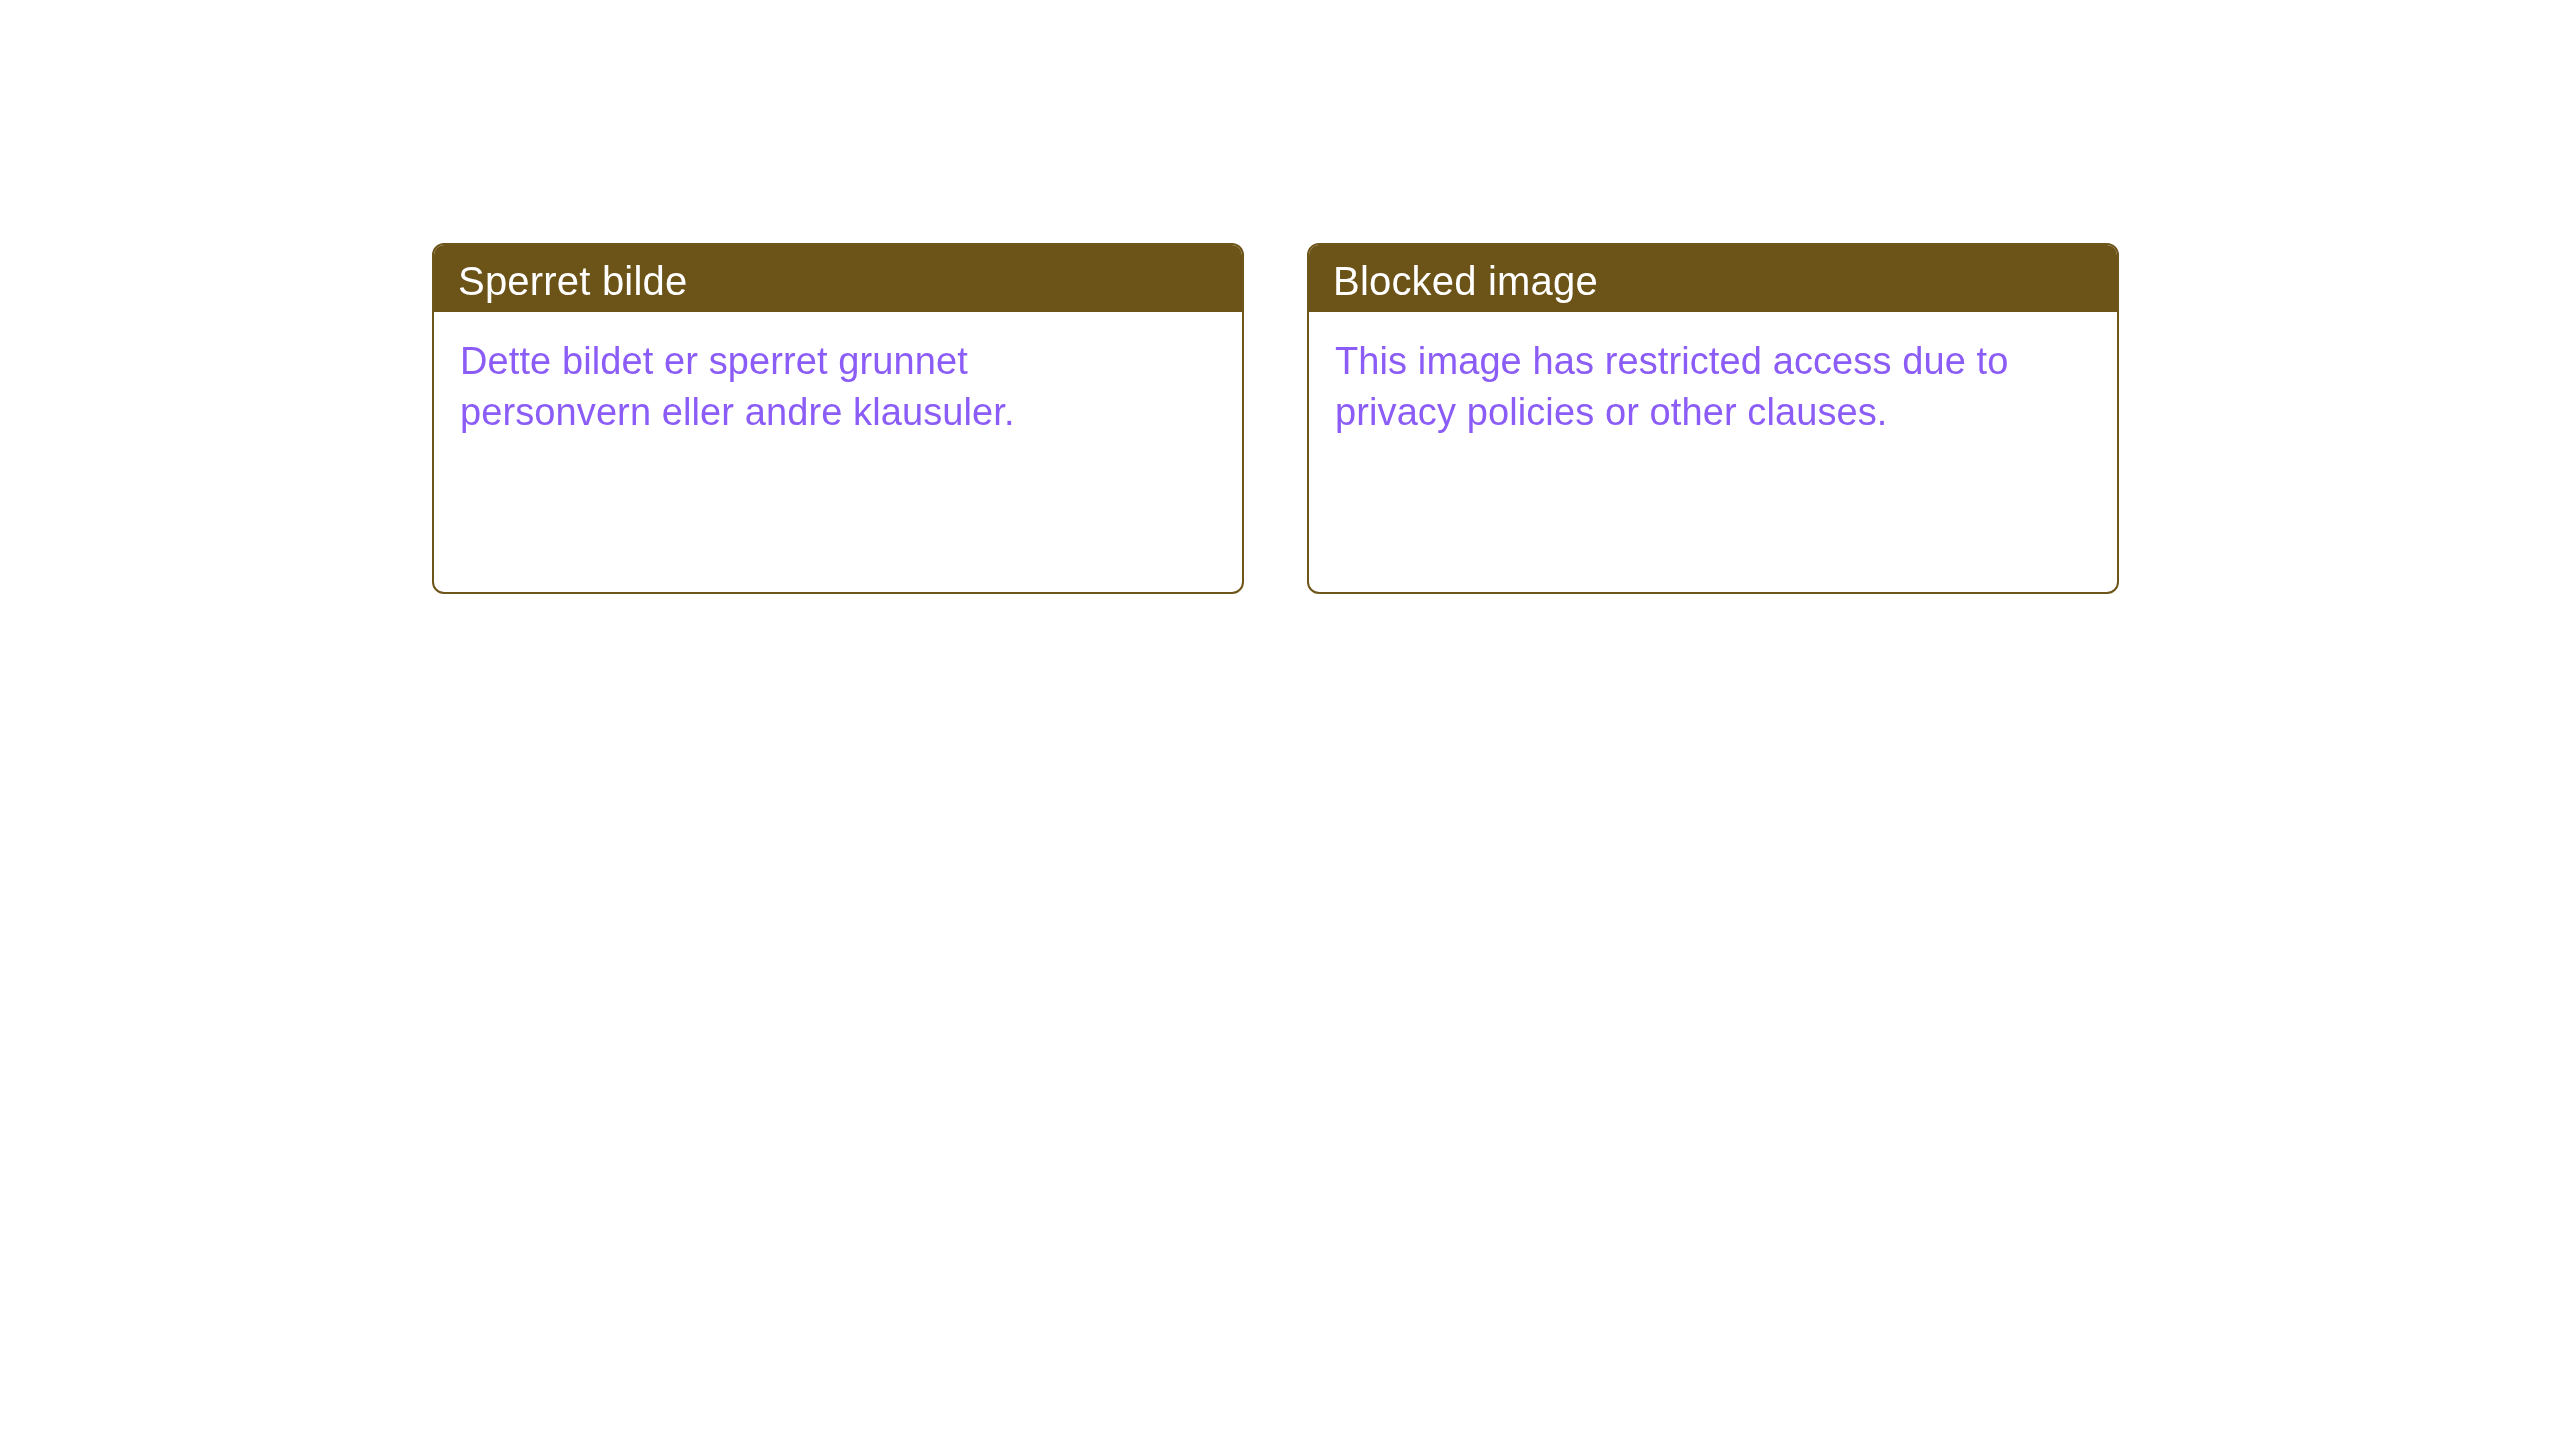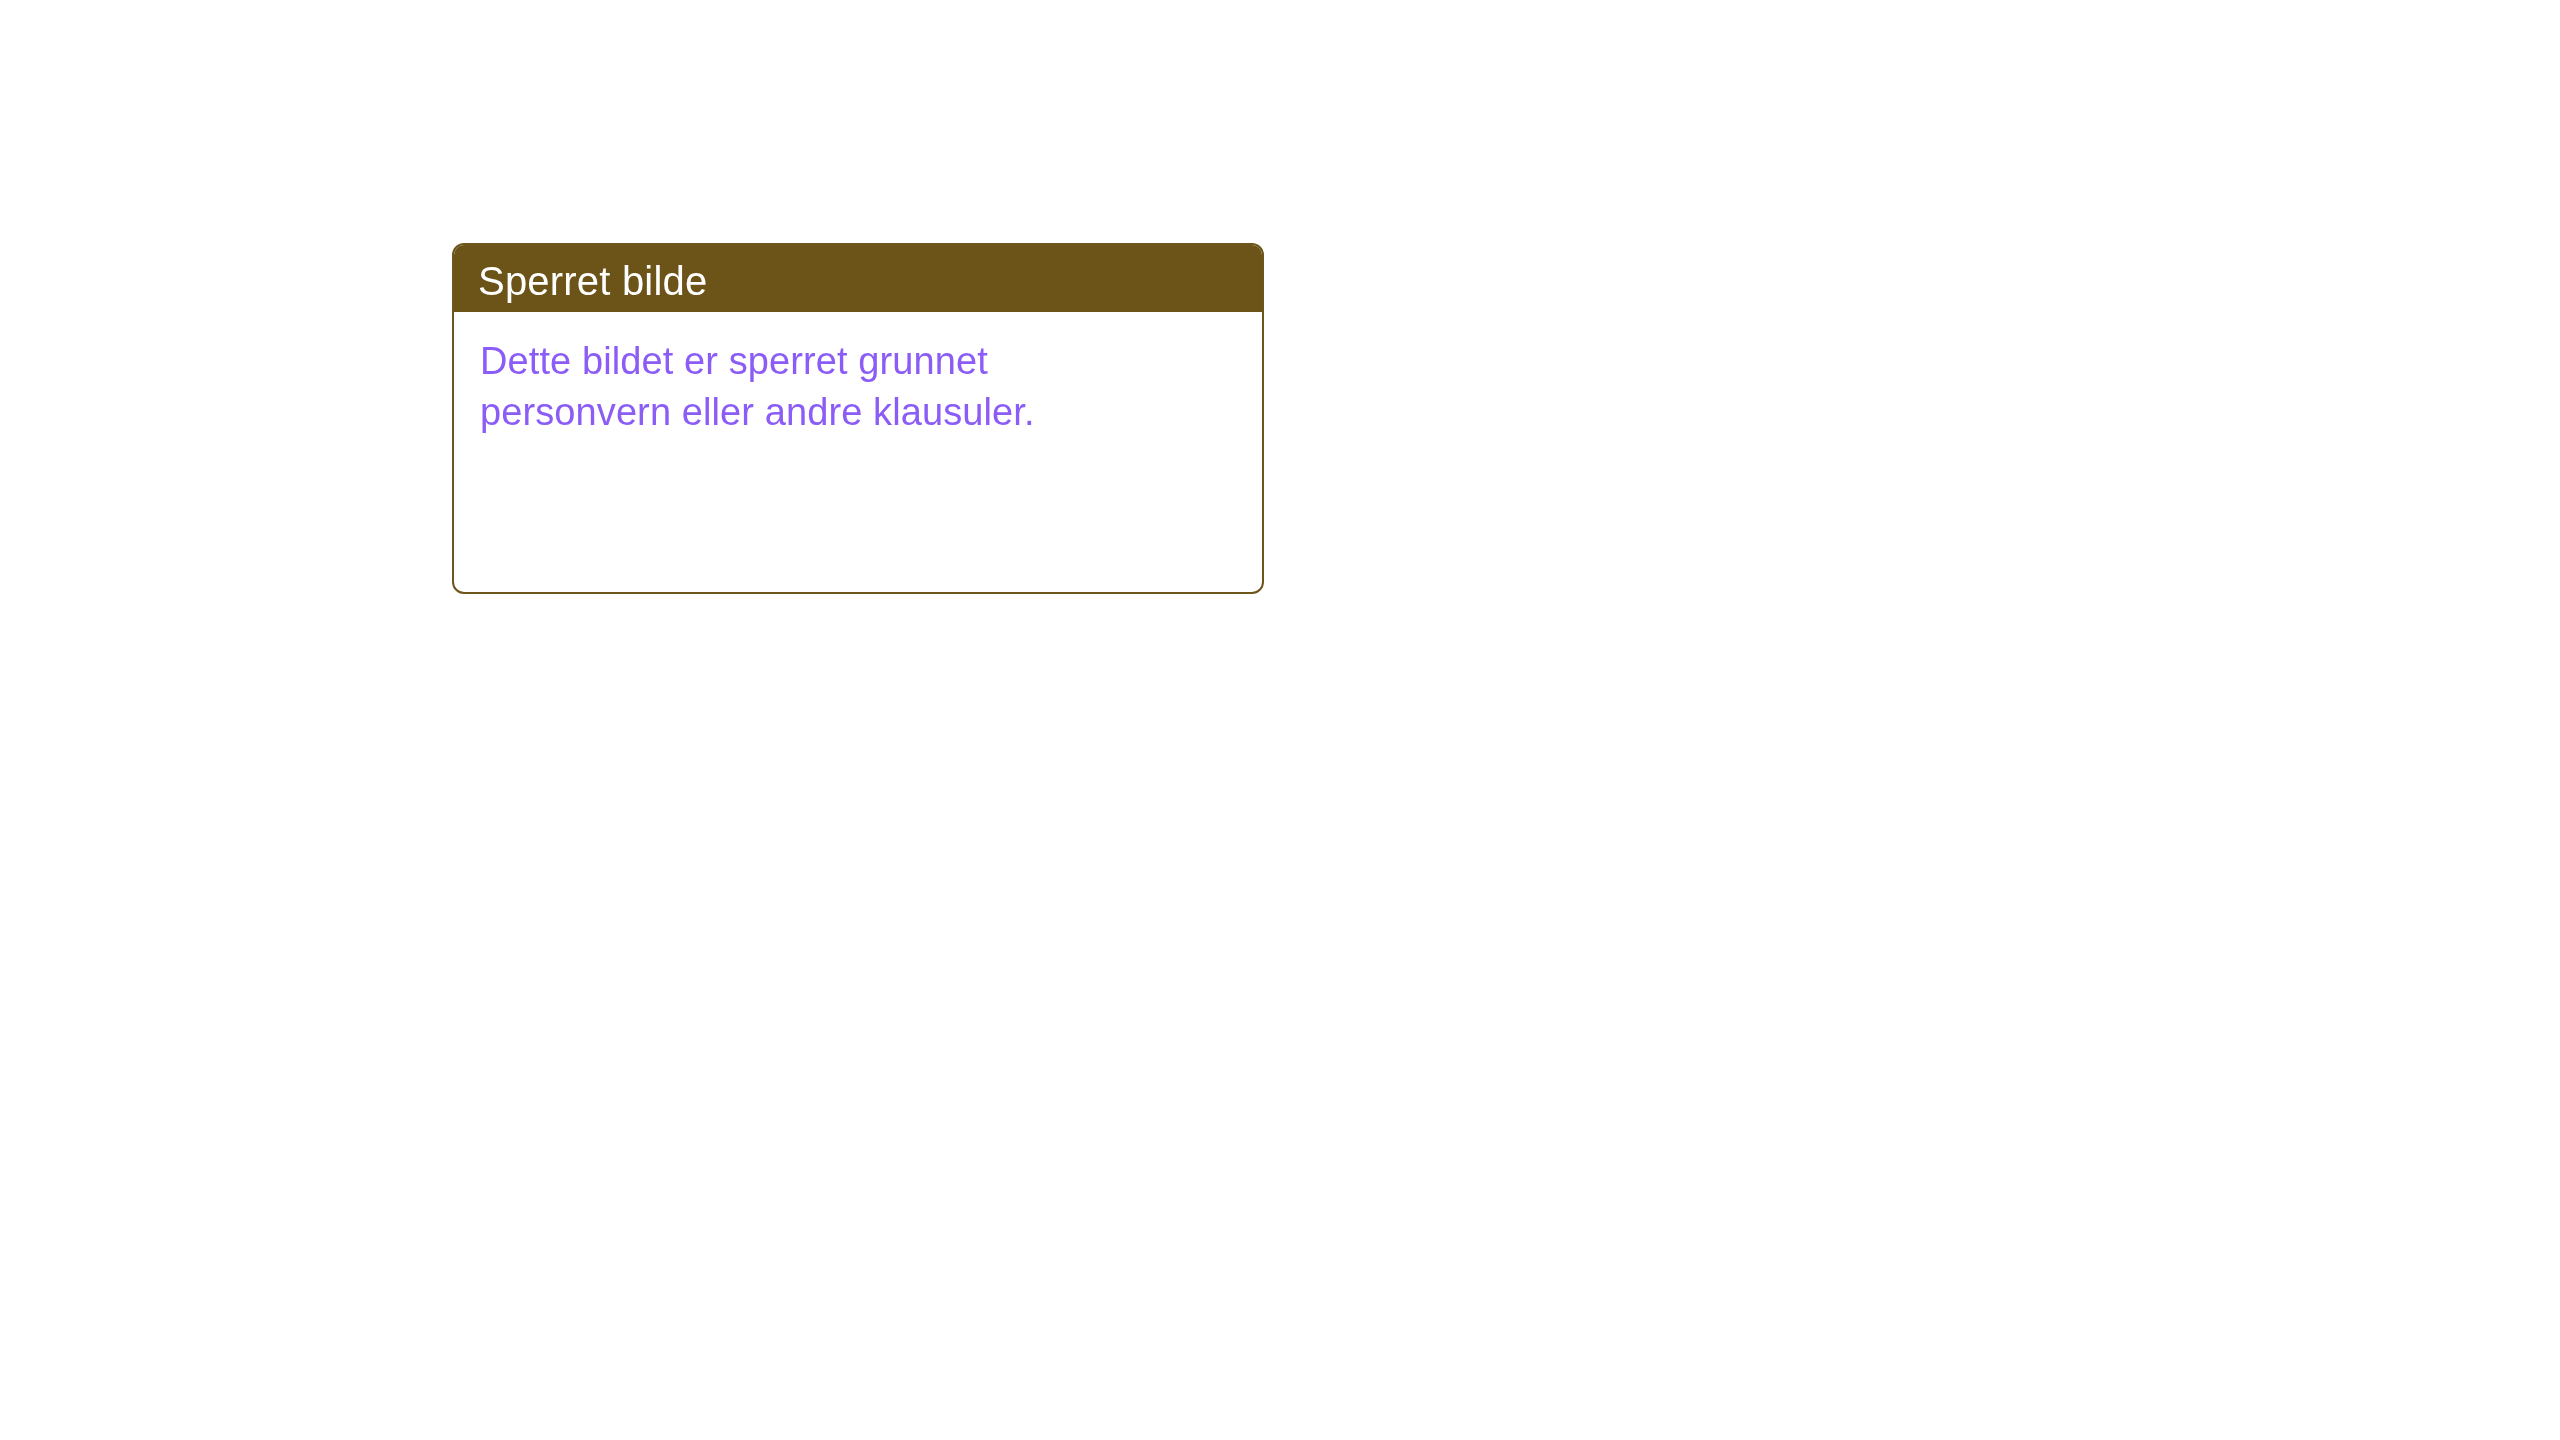--- a/index.html
+++ b/index.html
@@ -10,21 +10,21 @@
   }
   body {
     width: 2560px;
     height: 1440px;
     font-family: "Liberation Sans", sans-serif;
     overflow: hidden;
     position: relative;
   }
   .panels {
     position: absolute;
-    left: 452px;
+    left: 432px;
     top: 243px;
     display: flex;
     flex-direction: row;
     align-items: flex-start;
     gap: 63px;
   }
   .card {
     background: #ffffff;
     border: 2px solid #6e5519;
     border-radius: 12px;
@@ -72,14 +72,20 @@
 
 <div class="panels">
 
   <div class="card card-no">
     <div class="card-header">Sperret bilde</div>
     <div class="card-body">
       <p>Dette bildet er sperret grunnet personvern eller andre klausuler.</p>
     </div>
   </div>
 
+  <div class="card card-en">
+    <div class="card-header">Blocked image</div>
+    <div class="card-body">
+      <p>This image has restricted access due to privacy policies or other clauses.</p>
+    </div>
+  </div>
 
 </div>
 
 </body></html>

